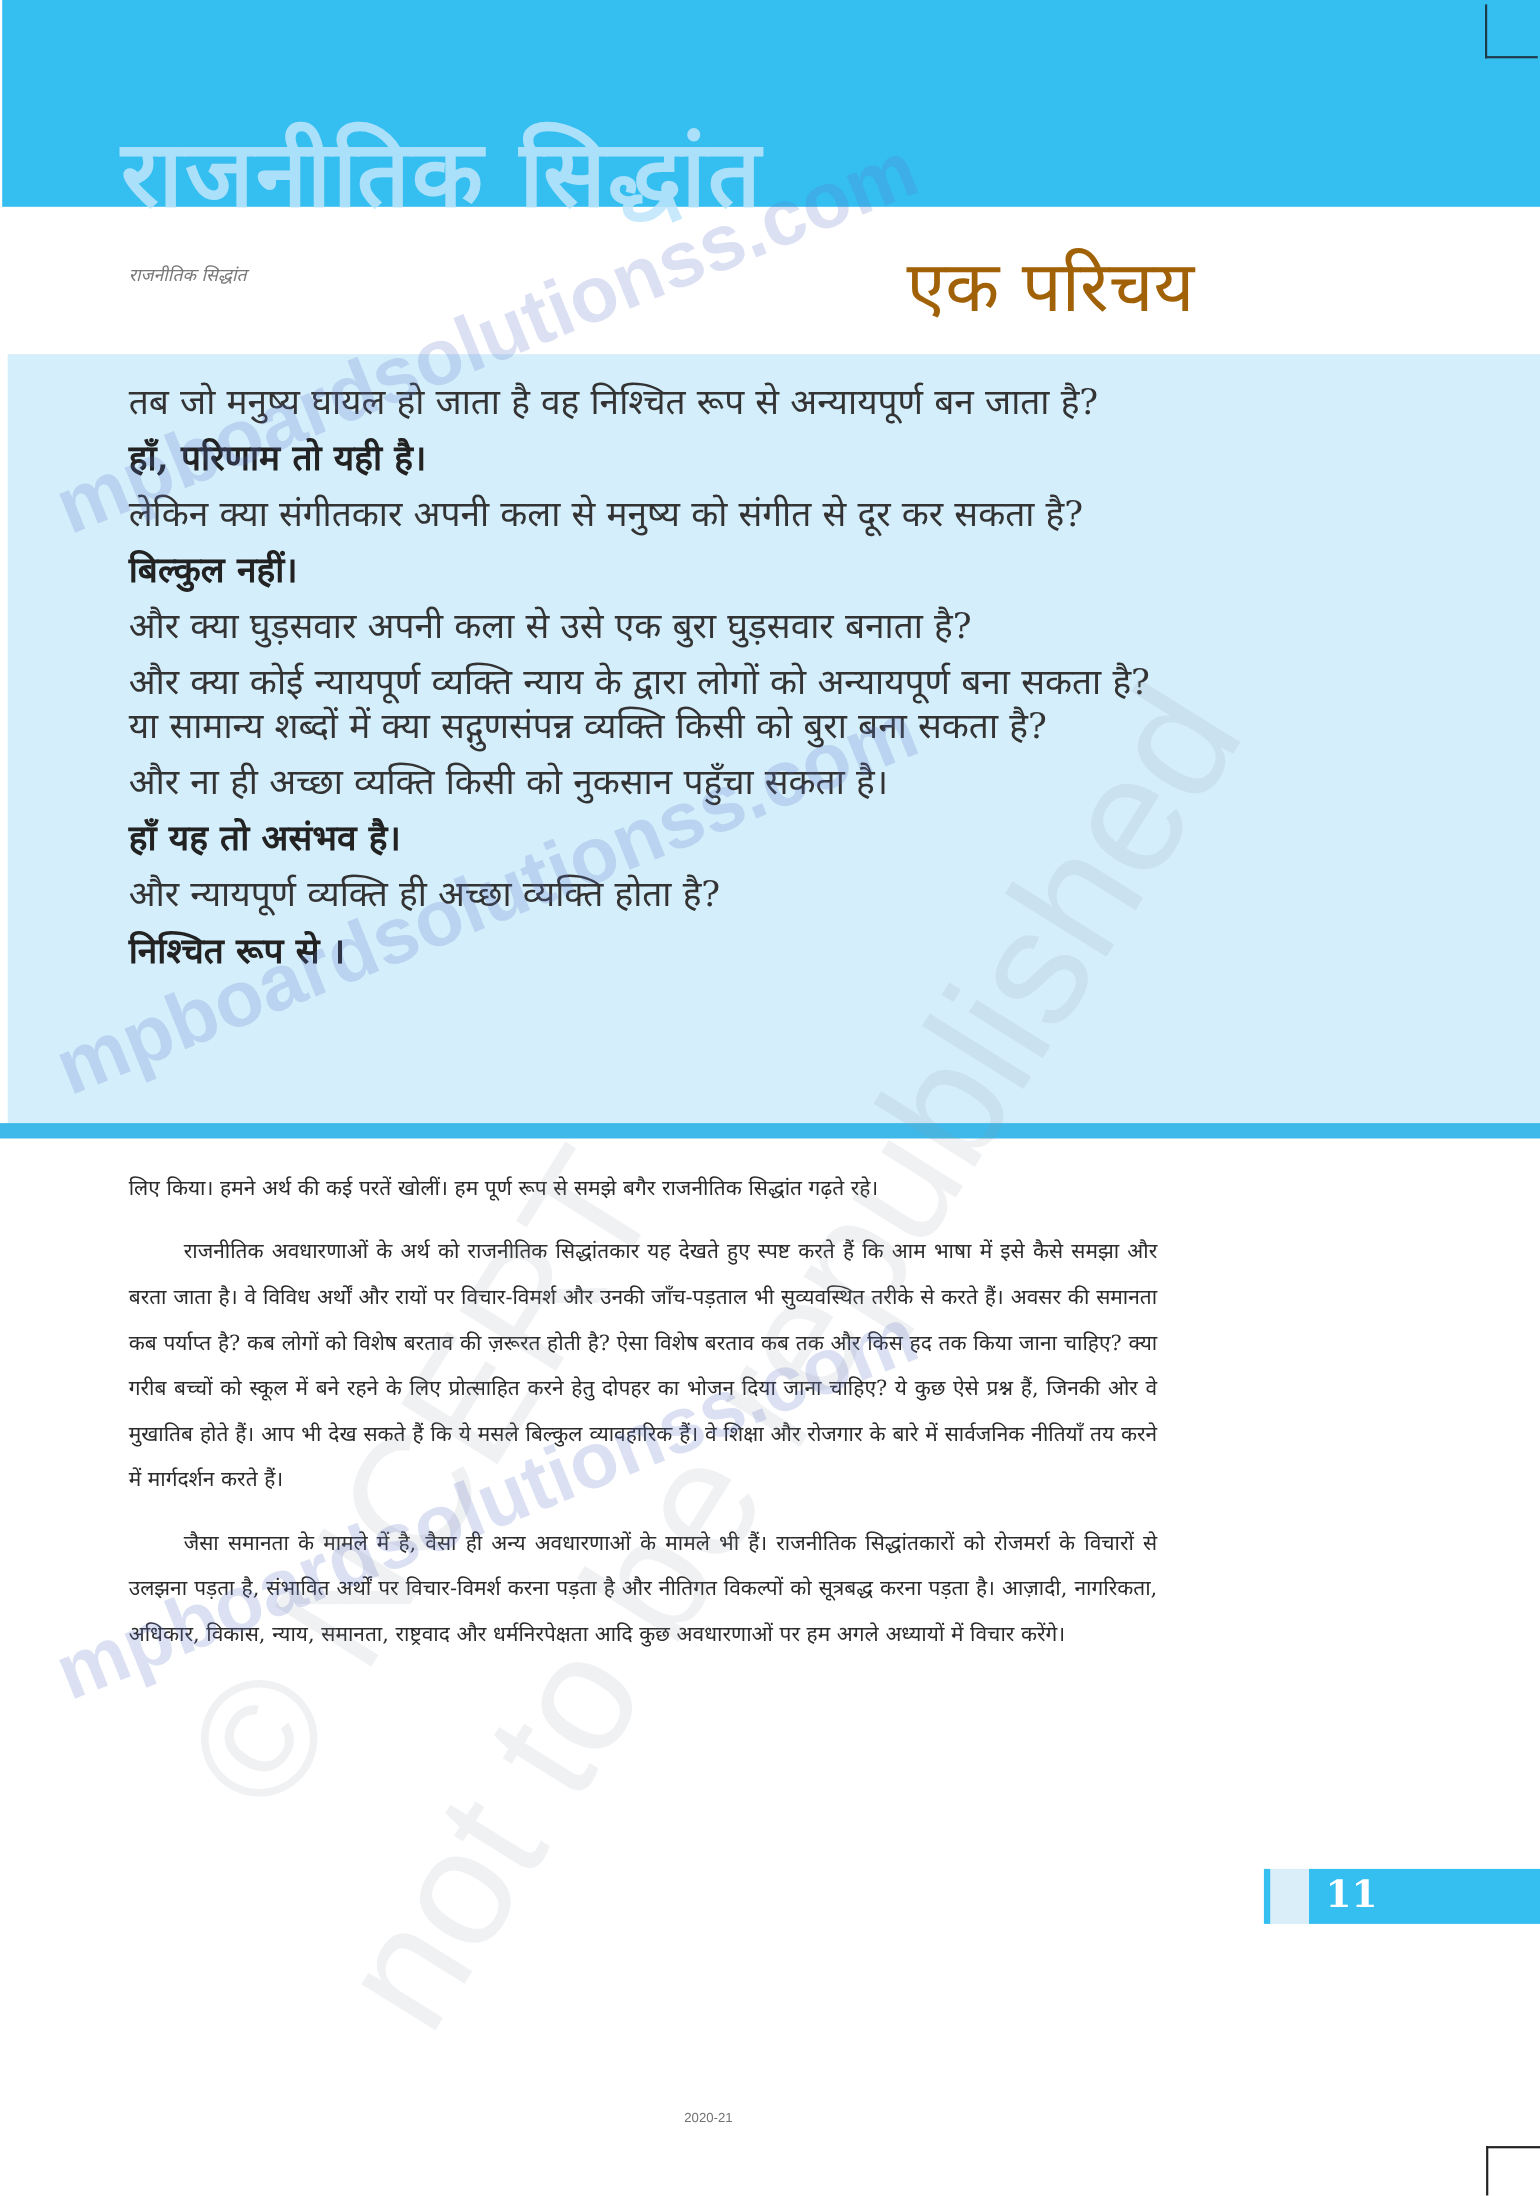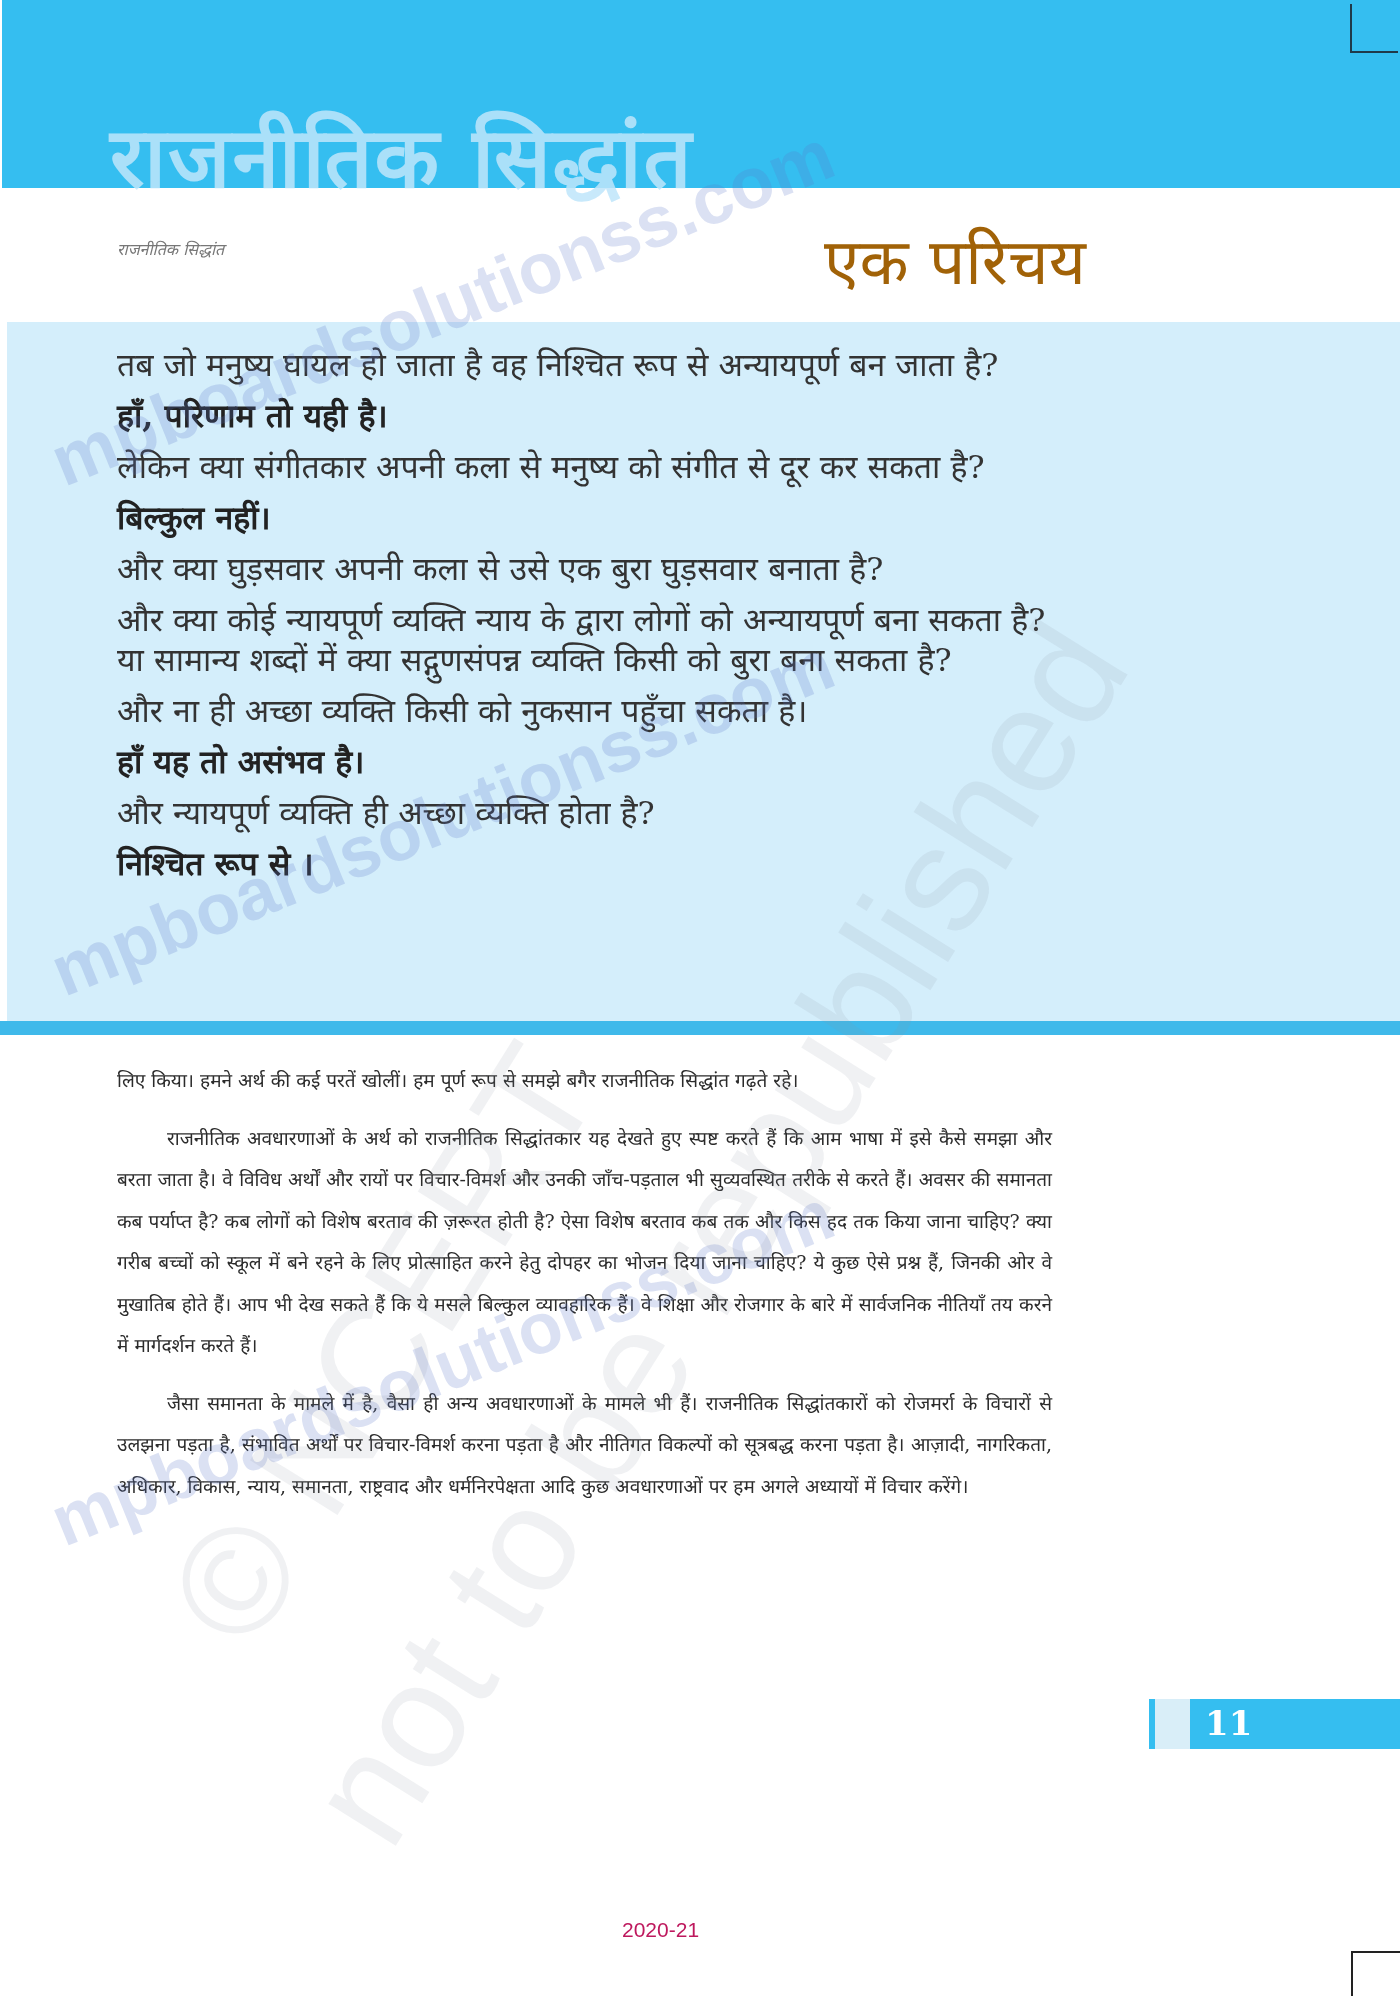--- a/index.html
+++ b/index.html
@@ -72,21 +72,21 @@
   .page-badge .bar {
     position: absolute; left: 41px; top: 0; width: 210px; height: 50px; background: #35bef0;
   }
   .page-number {
     position: absolute; left: 56px; top: 4px;
     font-family: "DejaVu Serif", serif; font-weight: bold; font-size: 34px;
     color: #ffffff; line-height: 40px;
   }
   .footer-year {
     position: absolute; left: 622px; top: 1918px;
-    font-family: "Liberation Sans", sans-serif; font-size: 21px; color: #be185d;
+    font-family: "Liberation Sans", sans-serif; font-size: 12px; color: #737373;
   }
   .watermark {
     position: absolute; white-space: nowrap; pointer-events: none;
     font-family: "Liberation Sans", sans-serif; font-weight: bold;
   }
   .wm-site {
     color: rgba(90, 120, 200, 0.22); font-size: 72px;
     transform-origin: left bottom;
   }
   .wm-ncert {

